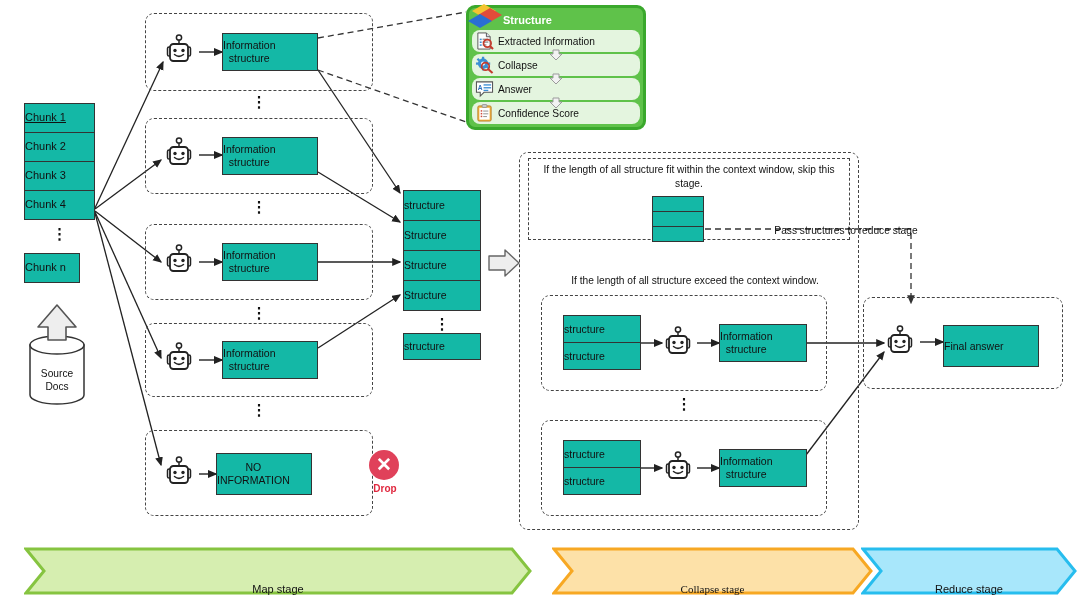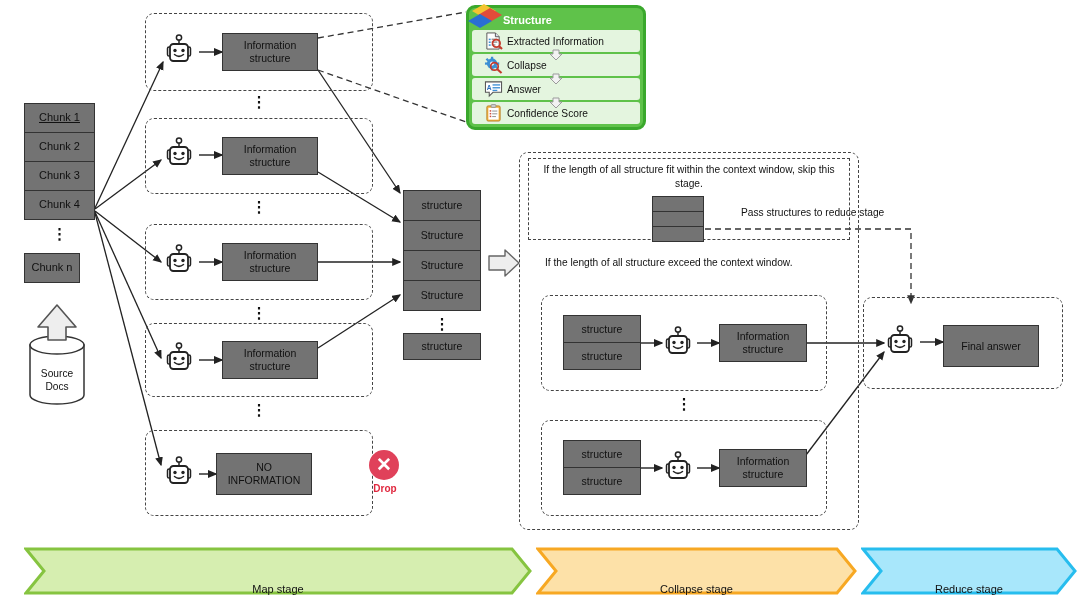--- a/index.html
+++ b/index.html
@@ -1,39 +1,39 @@
 <!DOCTYPE html>
 <html><head>
 <meta charset="utf-8">
 <style>
   html,body{margin:0;padding:0;background:#ffffff;}
   body{width:1080px;height:601px;font-family:"Liberation Sans",sans-serif;color:#1a1a1a;}
   #stage{position:relative;width:1080px;height:601px;overflow:hidden;}
   svg.layer{position:absolute;left:0;top:0;width:1080px;height:601px;pointer-events:none;}
 
-  .box{position:absolute;box-sizing:border-box;background:#737373;border:1.6px solid #333;
-       display:flex;align-items:center;justify-content:center;text-align:center;
+  .box{position:absolute;box-sizing:border-box;background:#14b8a6;border:1.6px solid #333;
+       display:flex;align-items:center;text-align:center;
        font-size:10.5px;line-height:1.22;color:#111;}
   .box.thin{border-width:1.3px;}
   .chunk{font-size:11px;}
   .dashgrp{position:absolute;box-sizing:border-box;border:1.4px dashed #444;background:transparent;}
   .dashgrp.round{border-radius:9px;}
   .vdots{position:absolute;color:#111;font-size:15px;line-height:1;letter-spacing:0;text-align:center;
          font-weight:700;}
   .lbl{position:absolute;font-size:10.2px;color:#111;line-height:1.35;text-align:center;}
-  .lbl.left{text-align:left;}
+  .lbl.left{text-align:center;margin-top:18px;}
 
   
   #legend{position:absolute;left:466px;top:5px;width:180px;height:125px;
           background:#5fc24a;border:3px solid #3aa82c;border-radius:9px;box-sizing:border-box;
           padding:3px;}
   #legend .hdr{height:17px;display:flex;align-items:center;padding-left:31px;
                color:#fff;font-size:11px;font-weight:700;}
-  #legend .row{height:22px;margin-top:2px;background:#e4f5df;border-radius:3px;
-               display:flex;align-items:center;padding-left:12px;gap:4px;font-size:10.2px;color:#111;}
+  #legend .row{height:22px;margin-top:2px;background:#e4f5df;border-radius:8px;
+               display:flex;align-items:center;padding-left:3px;gap:4px;font-size:10.2px;color:#111;}
   #legend .ico{width:19px;height:18px;flex:0 0 19px;}
   #diamonds{position:absolute;left:462px;top:2px;width:44px;height:34px;}
   .dwn{position:absolute;left:0;top:0;width:100%;height:100%;}
 
   
   #dropbadge{position:absolute;left:369px;top:450px;width:30px;height:30px;border-radius:50%;
              background:#e0415a;display:flex;align-items:center;justify-content:center;}
   #dropbadge span{color:#fff;font-size:19px;font-weight:700;line-height:1;transform:translateY(-1px);}
   #droptxt{position:absolute;left:366px;top:483px;width:38px;text-align:center;
            font-size:10px;font-weight:700;color:#e0283f;}
@@ -322,21 +322,21 @@
   <div class="dashgrp round" style="left:863px;top:297px;width:200px;height:92px;"></div>
   <div class="box" style="left:943px;top:325px;width:96px;height:42px;">Final answer</div>
 
   <div class="banner" style="left:24px;top:547px;width:508px;">
     <svg viewBox="0 0 508 48" preserveAspectRatio="none">
       <polygon points="2,2 488,2 506,24 488,46 2,46 20,24" fill="#d6eeb0" stroke="#86c440" stroke-width="3"></polygon>
     </svg>
     <span class="btxt">Map stage</span>
   </div>
 
-  <div class="banner" style="left:536px;top:547px;width:321px;">
+  <div class="banner" style="left:552px;top:547px;width:321px;font-family:Liberation Serif, serif;">
     <svg viewBox="0 0 321 48" preserveAspectRatio="none">
       <polygon points="2,2 301,2 319,24 301,46 2,46 20,24" fill="#fde1a8" stroke="#f7a823" stroke-width="3"></polygon>
     </svg>
     <span class="btxt">Collapse stage</span>
   </div>
 
   <div class="banner" style="left:861px;top:547px;width:216px;">
     <svg viewBox="0 0 216 48" preserveAspectRatio="none">
       <polygon points="2,2 196,2 214,24 196,46 2,46 20,24" fill="#a8e7fb" stroke="#27bdee" stroke-width="3"></polygon>
     </svg>

